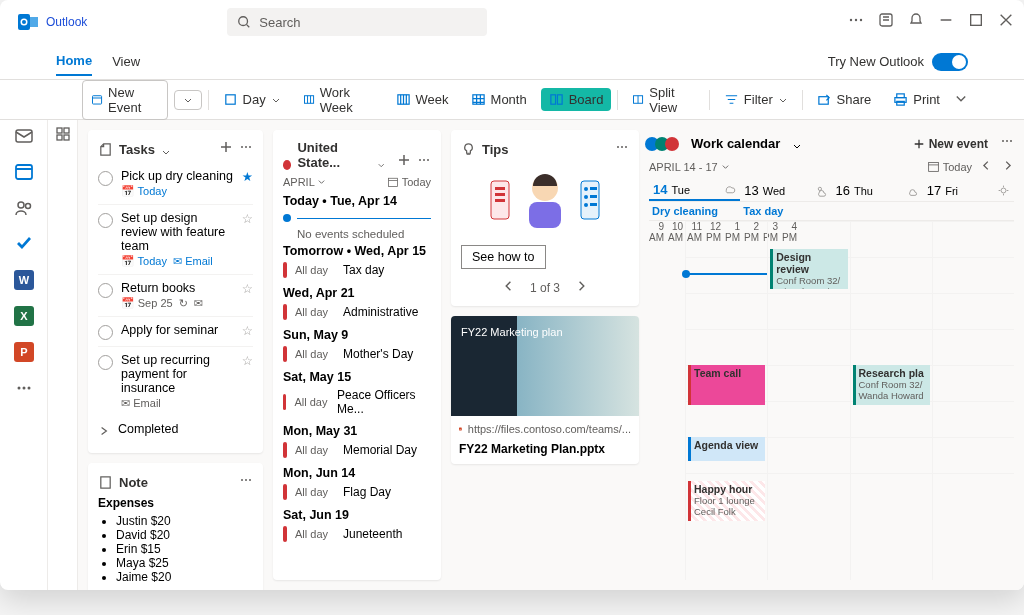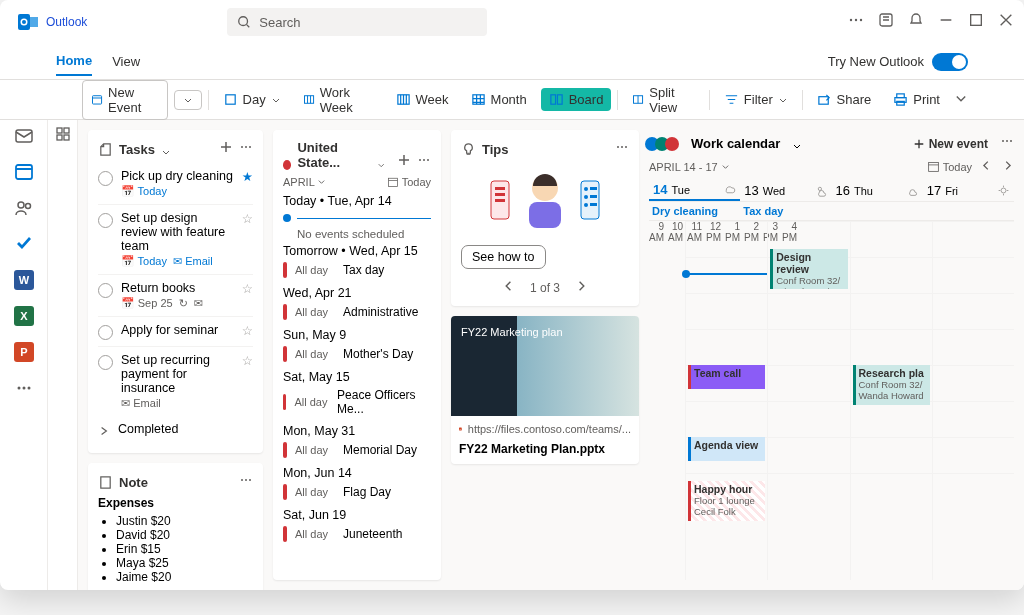--- a/index.html
+++ b/index.html
@@ -50,24 +50,24 @@
 .task .meta.gray{color:#605e5c}
 .task .star{color:#a19f9d;cursor:pointer;flex-shrink:0}
 .task .star.fill{color:#0078d4}
 .note{font-size:12px}
 .note .ttl{font-weight:600;margin-bottom:4px}
 .note ul{padding-left:18px}
 .evtrow{display:flex;align-items:center;gap:8px;font-size:12px;padding:4px 0}
 .evtrow .bar{width:4px;height:16px;background:#d13438;border-radius:2px}
 .evtrow .allday{color:#605e5c;font-size:11px;width:40px}
 .evtrow .nm{font-weight:400}
-.dayhdr{font-weight:400;font-size:12.5px;margin-top:4px}
+.dayhdr{font-weight:700;font-size:12.5px;margin-top:4px}
 .tips-img{height:74px;display:flex;justify-content:center;align-items:center;gap:10px;margin-bottom:8px}
 .tips-text{font-size:12px;color:#323130;margin-bottom:8px}
-.linkbtn{display:inline-block;border:1px solid #8a8886;padding:4px 10px;border-radius:7px;font-size:12.5px;cursor:pointer}
+.linkbtn{display:inline-block;border:1px solid #8a8886;padding:4px 10px;border-radius:0;font-size:12.5px;cursor:pointer}
 .pager{display:flex;align-items:center;justify-content:center;gap:14px;font-size:12px;color:#605e5c;margin-top:10px}
 .filecard{background:#fff;border-radius:4px;box-shadow:0 1px 2px rgba(0,0,0,.08);overflow:hidden;margin-top:10px}
 .filecard .prev{height:100px;background:linear-gradient(90deg,#1a2733 0%,#1a2733 35%,#88b4c4 35%,#d6e3e0 100%);color:#fff;padding:10px;font-size:11px}
 .filecard .url{display:flex;align-items:center;gap:6px;padding:6px 8px;font-size:11px;color:#605e5c}
 .filecard .fname{padding:0 8px 8px;font-size:12px;font-weight:600}
 .calcol{flex:1;display:flex;flex-direction:column}
 .calhdr{display:flex;align-items:flex-end;gap:12px;font-size:13px;font-weight:600;padding:4px 0}
 .calhdr .circles{display:flex}
 .calhdr .circles span{width:14px;height:14px;border-radius:50%;margin-left:-4px}
 .calhdr .grow{flex:1}
@@ -634,21 +634,21 @@
                 <div></div>
                 <div></div>
                 <div></div>
                 <div></div>
                 <div></div>
                 <div></div>
                 <div></div>
               </div>
       <div class="gc">
        <div class="nowline" style="top:52px"></div>
-       <div class="evt" style="top:144px;height:24px;background:#8b5cf6;border-color:#d13438">
+       <div class="evt" style="top:144px;height:40px;background:#ec4899;border-color:#d13438">
                   <div class="t">Team call</div>
                 </div>
        <div class="evt" style="top:216px;height:24px;background:#d0e7f8;border-color:#0078d4">
                   <div class="t">Agenda view</div>
                 </div>
        <div class="evt" style="top:260px;height:40px;background:repeating-linear-gradient(45deg,#fff,#fff 3px,#fde7e9 3px,#fde7e9 6px);border-color:#d13438">
                   <div class="t">Happy hour</div>
                   <div class="s">Floor 1 lounge</div>
                   <div class="s">Cecil Folk</div>
                 </div>

